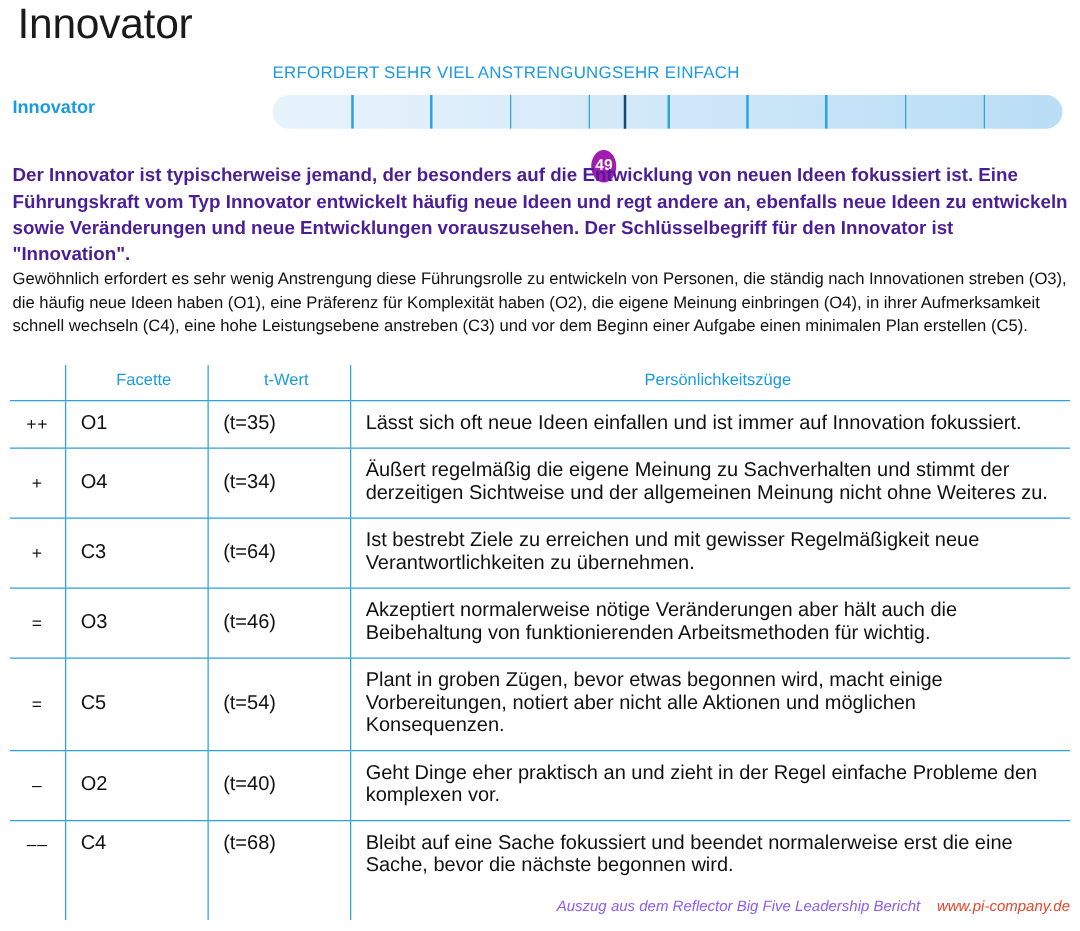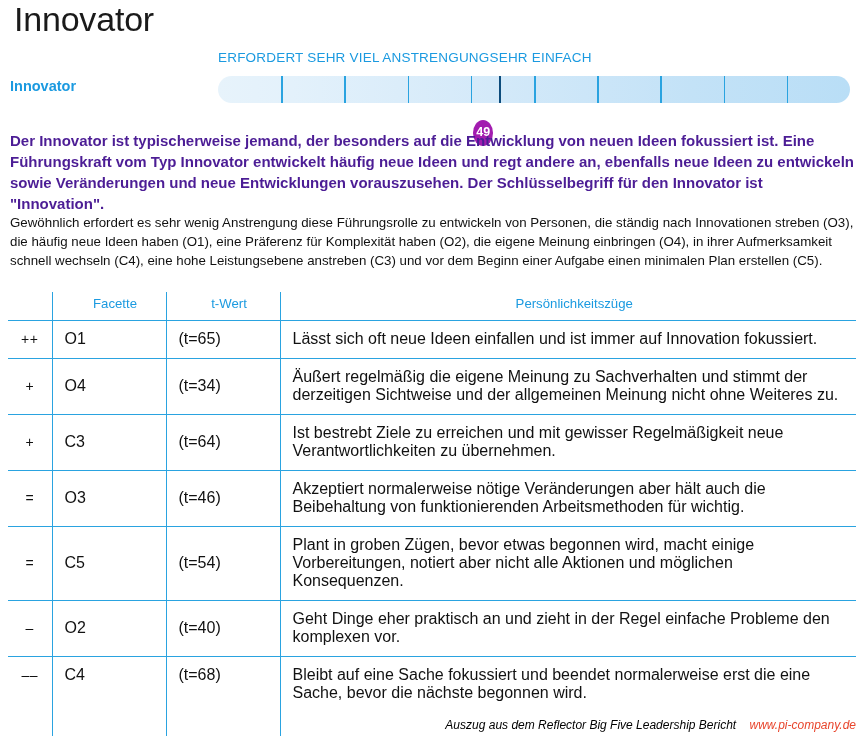--- a/index.html
+++ b/index.html
@@ -194,21 +194,21 @@
   
   .footer {
     position: absolute;
     left: 0;
     top: 718px;
     width: 856px;
     text-align: right;
     font-size: 12px;
     font-style: italic;
   }
-  .footer-note { color: #000000; }
+  .footer-note { color: #8b5cf6; }
   .footer-url  { color: #e8452c; margin-left: 10px; font-weight: 400; }
 </style>
 </head>
 <body>
 
 <div class="page-title">Innovator</div>
 
 <div class="scale-block">
   <div class="scale-endlabels">
     <span class="scale-label-left">ERFORDERT SEHR VIEL ANSTRENGUNG</span>
@@ -248,21 +248,21 @@
       <th class="th-sym"></th>
       <th>Facette</th>
       <th>t-Wert</th>
       <th class="th-desc">Persönlichkeitszüge</th>
     </tr>
   </thead>
   <tbody id="table-body">
       <tr>
         <td class="cell-sym">++</td>
         <td class="cell-fac">O1</td>
-        <td class="cell-t">(t=65)</td>
+        <td class="cell-t">(t=35)</td>
         <td class="cell-desc">Lässt sich oft neue Ideen einfallen und ist immer auf Innovation fokussiert.</td>
       </tr>
       <tr>
         <td class="cell-sym">+</td>
         <td class="cell-fac">O4</td>
         <td class="cell-t">(t=34)</td>
         <td class="cell-desc">Äußert regelmäßig die eigene Meinung zu Sachverhalten und stimmt der derzeitigen Sichtweise und der allgemeinen Meinung nicht ohne Weiteres zu.</td>
       </tr>
       <tr>
         <td class="cell-sym">+</td>

